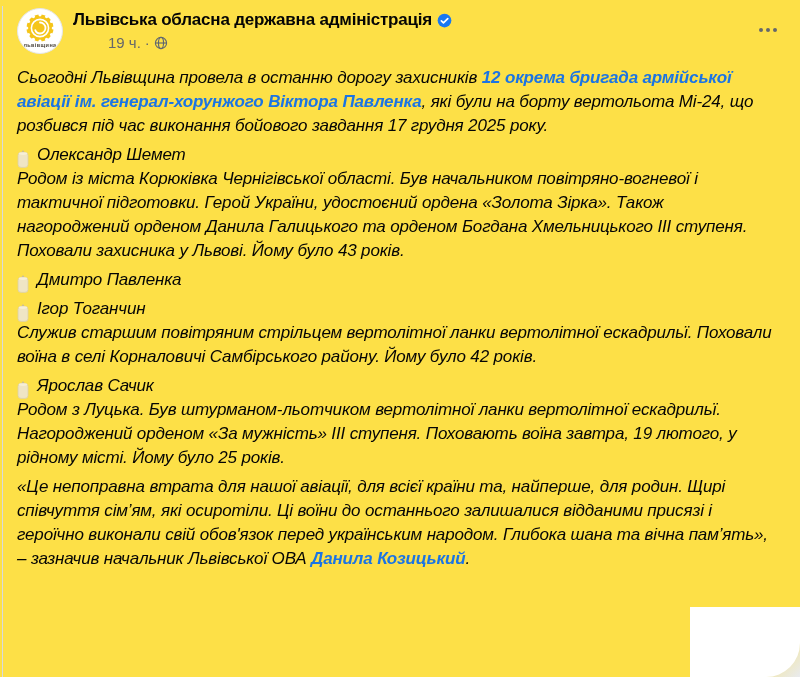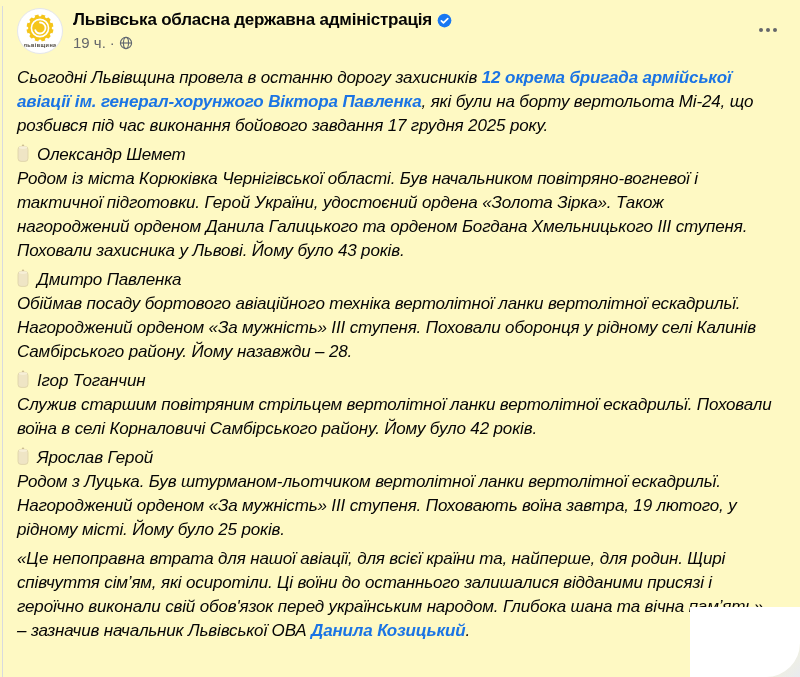--- a/index.html
+++ b/index.html
@@ -1,19 +1,19 @@
 <!DOCTYPE html>
 <html><head>
 <meta charset="utf-8">
 <style>
   * { margin:0; padding:0; box-sizing:border-box; }
   html,body { background:#fff; }
   body { font-family:"Liberation Sans", sans-serif; }
   .post-card {
-    position:relative; width:800px; height:677px; background:#fef9c3;
+    position:relative; width:800px; height:677px; background:#fde047;
     overflow:hidden; color:#050505;
   }
   .card-left-edge {
     position:absolute; left:2px; top:6px; bottom:0; width:1px;
     background:#d8dade;
   }
   .corner-shade {
     position:absolute; right:0; bottom:0; width:110px; height:70px;
     background:linear-gradient(315deg,#e9ebef 0%, rgba(233,235,239,0) 55%);
   }
@@ -38,37 +38,37 @@
   .page-name-row { display:flex; align-items:center; gap:5px; }
   .page-name {
     font-size:17px; font-weight:700; letter-spacing:-.2px; color:#050505;
     text-decoration:none; cursor:pointer; white-space:nowrap;
   }
   .verified { display:inline-flex; margin-top:1px; }
   .meta-row {
     margin-top:4px; display:flex; align-items:center; gap:4px;
     font-size:15px; color:#65676b;
   }
-  .meta-row a { color:#65676b; text-decoration:none; cursor:pointer; }
+  .meta-row a { color:#65676b; text-decoration:none; cursor:pointer;margin-left:35px; }
   .globe { display:inline-flex; margin-top:1px; }
   .more-btn {
     position:absolute; right:16px; top:18px; width:32px; height:24px;
     display:flex; align-items:center; justify-content:center; gap:3px;
     border:none; background:transparent; cursor:pointer; border-radius:6px;
   }
   .more-btn i { width:4px; height:4px; border-radius:50%; background:#65676b; }
 
   
   .content {
     padding:12px 20px 0 17px;
     font-size:17px; line-height:24px; letter-spacing:-.15px; color:#050505;font-style:italic;
   }
   .content p, .mem-block { margin:0 0 5px; }
   .lnk { color:#1b74e4; font-weight:600; text-decoration:none; cursor:pointer; }
-  .mem-name-line { display:flex; align-items:flex-start; gap:8px; }
+  .mem-name-line { display:flex; align-items:flex-end; gap:8px; }
   .candle { display:inline-flex; flex:0 0 auto; transform:translateY(1px); }
 </style>
 </head>
 <body>
 
 <div class="post-card">
   <div class="card-left-edge"></div>
 
   <div class="header">
     <div class="avatar">
@@ -144,21 +144,20 @@
       <div class="mem-name-line">
         <span class="candle">
           <svg width="12" height="18" viewBox="0 0 12 18">
             <rect x="4.9" y="0.6" width="2.2" height="3" rx="1" fill="#cdbd90"></rect>
             <rect x="1" y="2.4" width="10" height="15" rx="3" fill="#efe5c5" stroke="#dcd0a6" stroke-width="0.8"></rect>
             <ellipse cx="6" cy="3.6" rx="4.2" ry="1.4" fill="#f7efd7"></ellipse>
           </svg>
         </span>
         <span>Дмитро Павленка</span>
       </div>
-      <div>Обіймав посаду бортового авіаційного техніка вертолітної ланки вертолітної ескадрильї. Нагороджений орденом «За мужність» III ступеня. Поховали оборонця у рідному селі Калинів Самбірського району. Йому назавжди – 28.</div>
     </div>
 
     <div class="mem-block">
       <div class="mem-name-line">
         <span class="candle">
           <svg width="12" height="18" viewBox="0 0 12 18">
             <rect x="4.9" y="0.6" width="2.2" height="3" rx="1" fill="#cdbd90"></rect>
             <rect x="1" y="2.4" width="10" height="15" rx="3" fill="#efe5c5" stroke="#dcd0a6" stroke-width="0.8"></rect>
             <ellipse cx="6" cy="3.6" rx="4.2" ry="1.4" fill="#f7efd7"></ellipse>
           </svg>
@@ -170,21 +169,21 @@
 
     <div class="mem-block">
       <div class="mem-name-line">
         <span class="candle">
           <svg width="12" height="18" viewBox="0 0 12 18">
             <rect x="4.9" y="0.6" width="2.2" height="3" rx="1" fill="#cdbd90"></rect>
             <rect x="1" y="2.4" width="10" height="15" rx="3" fill="#efe5c5" stroke="#dcd0a6" stroke-width="0.8"></rect>
             <ellipse cx="6" cy="3.6" rx="4.2" ry="1.4" fill="#f7efd7"></ellipse>
           </svg>
         </span>
-        <span>Ярослав Герой</span>
+        <span>Ярослав Сачик</span>
       </div>
       <div>Родом з Луцька. Був штурманом-льотчиком вертолітної ланки вертолітної ескадрильї. Нагороджений орденом «За мужність» III ступеня. Поховають воїна завтра, 19 лютого, у рідному місті. Йому було 25 років.</div>
     </div>
 
     <p><span>«Це непоправна втрата для нашої авіації, для всієї країни та, найперше, для родин. Щирі співчуття сім’ям, які осиротіли. Ці воїни до останнього залишалися відданими присязі і героїчно виконали свій обов'язок перед українським народом. Глибока шана та вічна пам’ять», – зазначив начальник Львівської ОВА </span><a class="lnk">Данила Козицький</a><span>.</span></p>
 
   </div>
 
   <div class="corner-shade"></div>
 </div>

